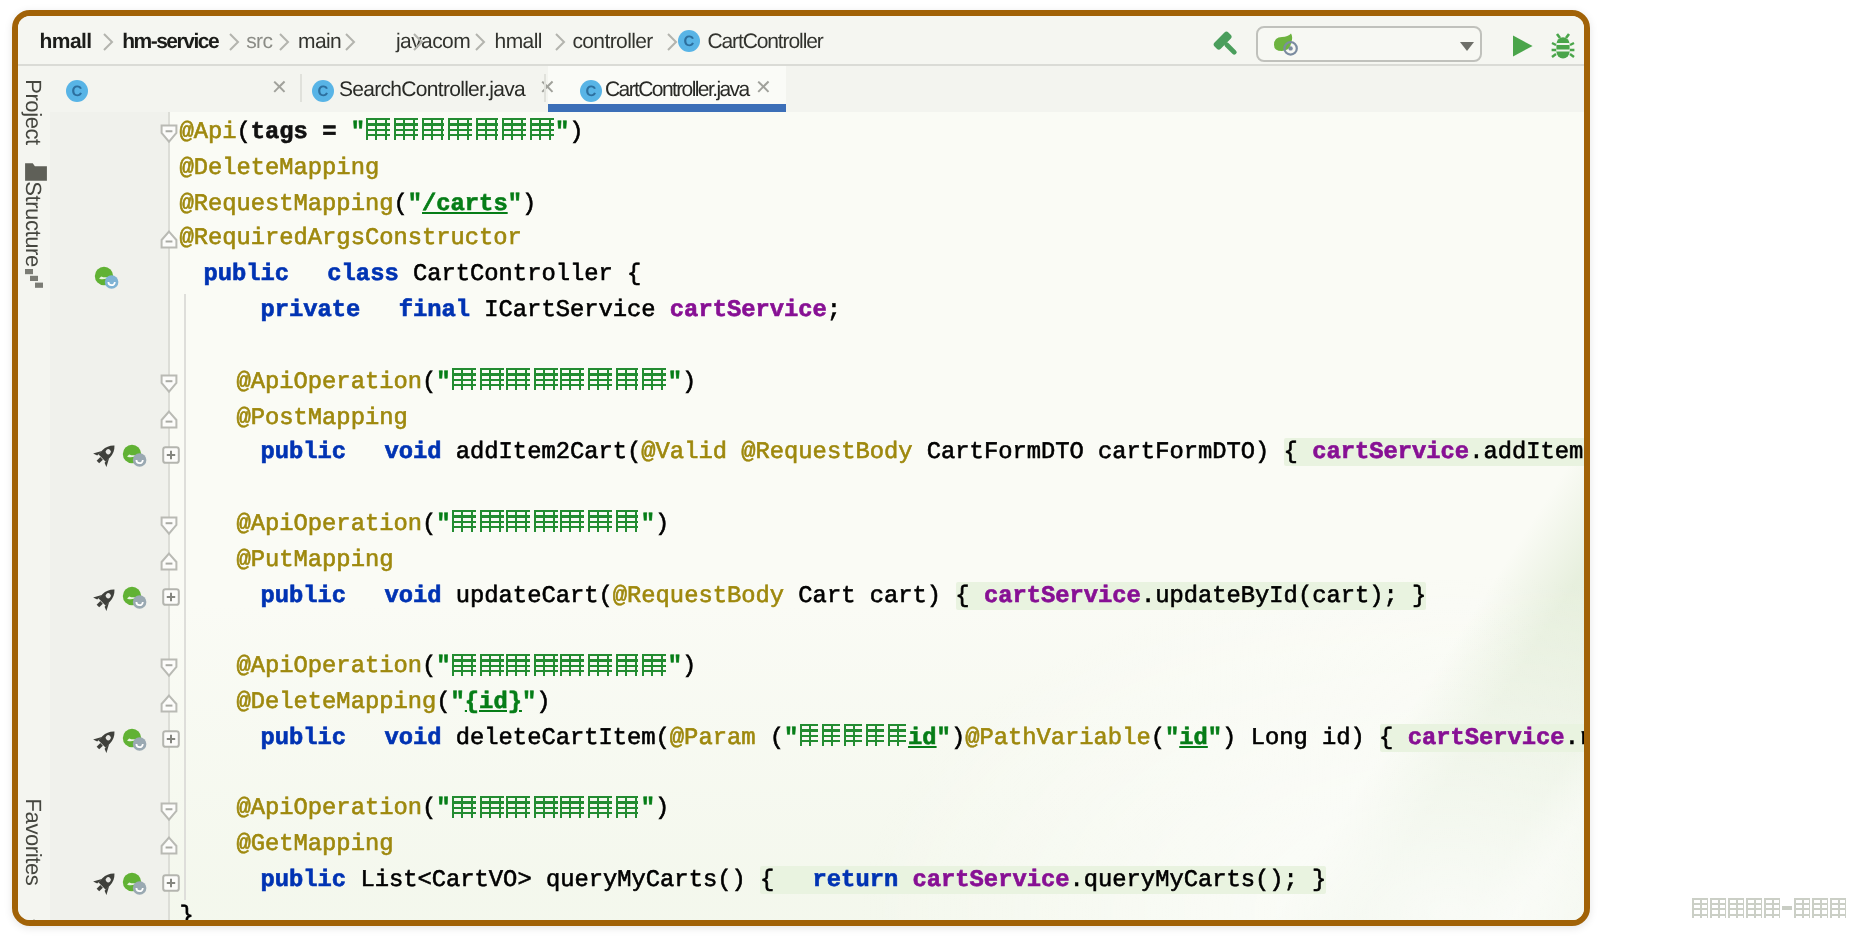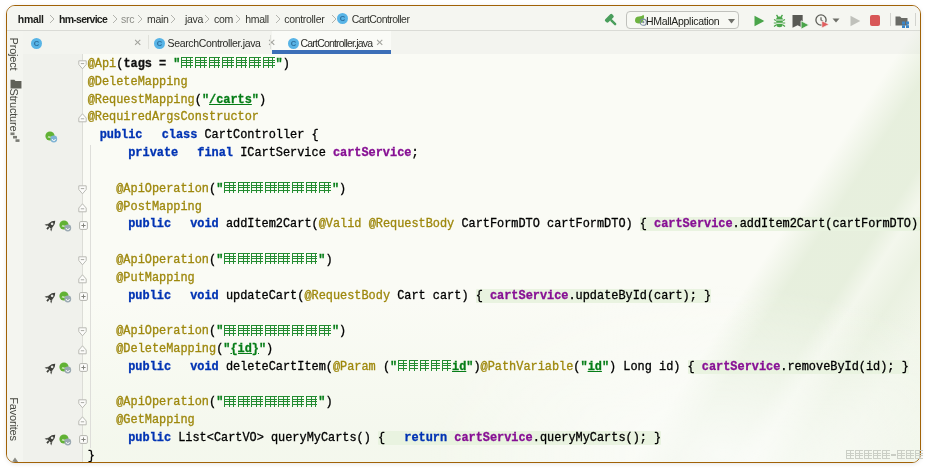--- a/index.html
+++ b/index.html
@@ -1,17 +1,17 @@
 <!DOCTYPE html>
 <html><head><meta charset="utf-8"><style>
   html,body{margin:0;padding:0;}
   body{width:929px;height:471px;background:#ffffff;overflow:hidden;position:relative;
        font-family:"Liberation Sans",sans-serif;}
-  .win{position:absolute;left:6px;top:5px;width:915px;height:458px;border-radius:9px;
-       background:#f4f5f0;border:1px solid #a16207;box-sizing:border-box;overflow:hidden;
+  .win{position:absolute;left:6px;top:5px;width:789px;height:458px;border-radius:9px;
+       background:#f4f5f0;border:3px solid #a16207;box-sizing:border-box;overflow:hidden;
        box-shadow:0 1px 4px rgba(0,0,0,0.10);}
   .crumbs{position:absolute;left:0;top:0;width:100%;height:24px;background:#f5f6f1;
           border-bottom:1px solid #dadbd6;}
   .bc{position:absolute;top:0;height:24px;line-height:26px;font-size:10.5px;color:#33342f;letter-spacing:-0.3px;}
   .bc.b{font-weight:bold;color:#1c1d1a;}
   .bc.g{color:#8b8c86;}
   .bc.b2{font-weight:bold;color:#1c1d1a;letter-spacing:-0.75px;}
   .bc.n2{letter-spacing:-0.55px;text-align:right;}
   .tabbar{position:absolute;left:16px;top:25px;width:899px;height:22.5px;background:#f3f4ef;}
   .tabtext{position:absolute;top:0;height:22.5px;line-height:24px;font-size:10.5px;color:#292a26;letter-spacing:-0.35px;}
@@ -44,21 +44,21 @@
         repeating-linear-gradient(to right,currentColor 0 1px,transparent 1px 3.8px);}
   .icon{position:absolute;}
   .sep{position:absolute;width:1px;background:#d2d3ce;}
 </style></head><body>
 <div class="win">
 <div class="crumbs">
 <div class="bc b" style="left:10.8px">hmall</div>
 <div class="bc b2" style="left:52.1px">hm-service</div>
 <div class="bc g" style="left:114.1px">src</div>
 <div class="bc " style="left:140.0px">main</div>
-<div class="bc " style="left:178px">java</div>
+<div class="bc " style="left:189px">java</div>
 <div class="bc " style="left:207.1px">com</div>
 <div class="bc " style="left:238.3px">hmall</div>
 <div class="bc " style="left:277.2px">controller</div>
 <div class="bc n2" style="left:344.7px">CartController</div>
 <svg class="icon" style="left:41.8px;top:8px" width="6" height="10" viewBox="0 0 6 10">
         <polyline points="1,1 5,5 1,9" fill="none" stroke="#b3b4ae" stroke-width="1"></polyline>
       </svg>
 <svg class="icon" style="left:105.0px;top:8px" width="6" height="10" viewBox="0 0 6 10">
         <polyline points="1,1 5,5 1,9" fill="none" stroke="#b3b4ae" stroke-width="1"></polyline>
       </svg>
@@ -89,21 +89,20 @@
           <rect x="3.6" y="3.2" width="9.8" height="4.4" rx="1.4" fill="#4a9e5c"></rect>
           <rect x="7.3" y="7.2" width="2.4" height="7.6" rx="1.1" fill="#4a9e5c"></rect>
         </g>
       </svg>
 <div style="position:absolute;left:618.5px;top:4.5px;width:113px;height:18px;border:1px solid #c0c1bc;border-radius:4px;background:#f7f8f3;box-sizing:border-box;"></div>
 <svg class="icon" style="left:626.5px;top:8px" width="13" height="12" viewBox="0 0 13 12">
         <path d="M1 6.5 Q1 2.5 5 2.5 Q8 2.5 9.5 0.8 Q10.5 2.5 9.8 4.8 Q9 9.5 5 9.5 Q1 9.5 1 6.5Z" fill="#6db33f"></path>
         <circle cx="9.3" cy="8.2" r="3.1" fill="none" stroke="#7b8ca0" stroke-width="1.1"></circle>
         <circle cx="9.3" cy="8.2" r="1.1" fill="#7b8ca0"></circle>
       </svg>
-<div class="bc" style="left:639px;top:1.5px;color:#23241f;">HMallApplication</div>
 <svg class="icon" style="left:719.5px;top:12px" width="9" height="6" viewBox="0 0 9 6">
         <polygon points="1,1 8,1 4.5,5.5" fill="#6e6f69"></polygon>
       </svg>
 <svg class="icon" style="left:746px;top:8.5px" width="12" height="12" viewBox="0 0 12 12">
         <polygon points="1.5,0.8 11.3,6 1.5,11.2" fill="#4aa54a"></polygon>
       </svg>
 <svg class="icon" style="left:765.5px;top:7.5px" width="13" height="14" viewBox="0 0 13 14">
         <path d="M3.5 1 L5 3 M9.5 1 L8 3" stroke="#4aa54a" stroke-width="1.3"></path>
         <path d="M1 5.5 L3 6.5 M12 5.5 L10 6.5 M0.8 9 L3 9 M12.2 9 L10 9 M1 12.5 L3 11 M12 12.5 L10 11" stroke="#4aa54a" stroke-width="1.2"></path>
         <rect x="3.2" y="2.6" width="6.6" height="10.6" rx="3.3" fill="#4aa54a"></rect>

